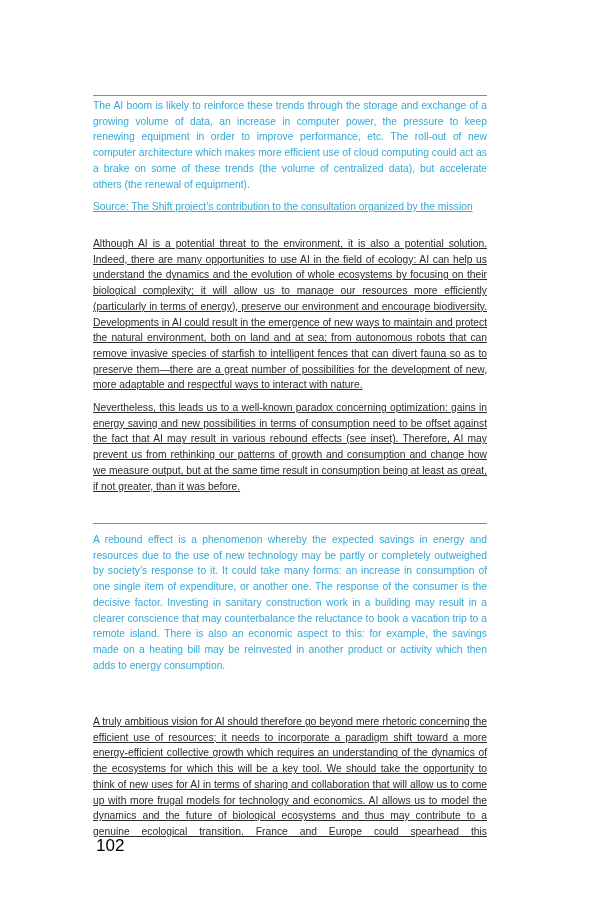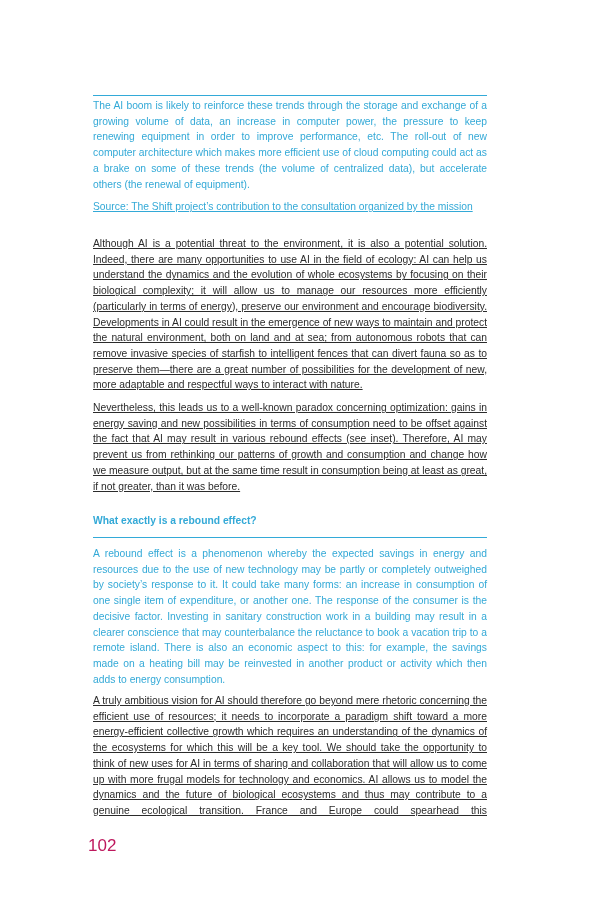--- a/index.html
+++ b/index.html
@@ -4,42 +4,41 @@
 <style>
   html, body { margin:0; padding:0; background:#ffffff; }
   body { width:600px; height:900px; position:relative; overflow:hidden; font-family:"Liberation Sans", sans-serif; }
   .page { position:absolute; left:0; top:0; width:516px; height:900px; background:#fff; }
   .col { position:absolute; left:93px; width:394px; }
   .rule { height:1px; background:#33aad8; border:0; margin:0; }
   p { margin:0; text-align:justify; font-size:10.3px; line-height:15.7px; }
   .blue { color:#33a9d7; }
   .dark { color:#2b2b2b;text-decoration:underline; }
   .heading { font-weight:bold; color:#33a9d7; font-size:10.3px; line-height:14px; }
-  .pagenum { position:absolute; left:88px; top:836px; font-size:17px; color:#be185d; }
+  .pagenum { position:absolute; left:96px; top:836px; font-size:17px; color:#000000; }
 </style>
 </head>
 <body>
 
 <div class="page">
 
   <div class="col" style="top:95px;">
     <div class="rule"></div>
     <p class="blue" style="margin-top:2px;">The AI boom is likely to reinforce these trends through the storage and exchange of a growing volume of data, an increase in computer power, the pressure to keep renewing equipment in order to improve performance, etc. The roll-out of new computer architecture which makes more efficient use of cloud computing could act as a brake on some of these trends (the volume of centralized data), but accelerate others (the renewal of equipment).</p>
     <p class="blue" style="margin-top:7px;text-decoration:underline;">Source: The Shift project’s contribution to the consultation organized by the mission</p>
   </div>
 
   <div class="col" style="top:236px;">
     <p class="dark">Although AI is a potential threat to the environment, it is also a potential solution. Indeed, there are many opportunities to use AI in the field of ecology: AI can help us understand the dynamics and the evolution of whole ecosystems by focusing on their biological complexity; it will allow us to manage our resources more efficiently (particularly in terms of energy), preserve our environment and encourage biodiversity. Developments in AI could result in the emergence of new ways to maintain and protect the natural environment, both on land and at sea; from autonomous robots that can remove invasive species of starfish to intelligent fences that can divert fauna so as to preserve them—there are a great number of possibilities for the development of new, more adaptable and respectful ways to interact with nature.</p>
     <p class="dark" style="margin-top:7px;">Nevertheless, this leads us to a well-known paradox concerning optimization: gains in energy saving and new possibilities in terms of consumption need to be offset against the fact that AI may result in various rebound effects (see inset). Therefore, AI may prevent us from rethinking our patterns of growth and consumption and change how we measure output, but at the same time result in consumption being at least as great, if not greater, than it was before.</p>
   </div>
 
   <div class="col" style="top:514px;">
-    <div class="heading">What exactly is a rebound effect?</div>
     <div class="rule" style="margin-top:9px;"></div>
     <p class="blue" style="margin-top:8px;">A rebound effect is a phenomenon whereby the expected savings in energy and resources due to the use of new technology may be partly or completely outweighed by society’s response to it. It could take many forms: an increase in consumption of one single item of expenditure, or another one. The response of the consumer is the decisive factor. Investing in sanitary construction work in a building may result in a clearer conscience that may counterbalance the reluctance to book a vacation trip to a remote island. There is also an economic aspect to this: for example, the savings made on a heating bill may be reinvested in another product or activity which then adds to energy consumption.</p>
   </div>
 
-  <div class="col" style="top:693px;">
+  <div class="col" style="top:714px;">
     <p class="dark" style="text-align-last:justify;">A truly ambitious vision for AI should therefore go beyond mere rhetoric concerning the efficient use of resources; it needs to incorporate a paradigm shift toward a more energy-efficient collective growth which requires an understanding of the dynamics of the ecosystems for which this will be a key tool. We should take the opportunity to think of new uses for AI in terms of sharing and collaboration that will allow us to come up with more frugal models for technology and economics. AI allows us to model the dynamics and the future of biological ecosystems and thus may contribute to a genuine ecological transition. France and Europe could spearhead this</p>
   </div>
 
   <div class="pagenum">102</div>
 </div>
 
 </body></html>

